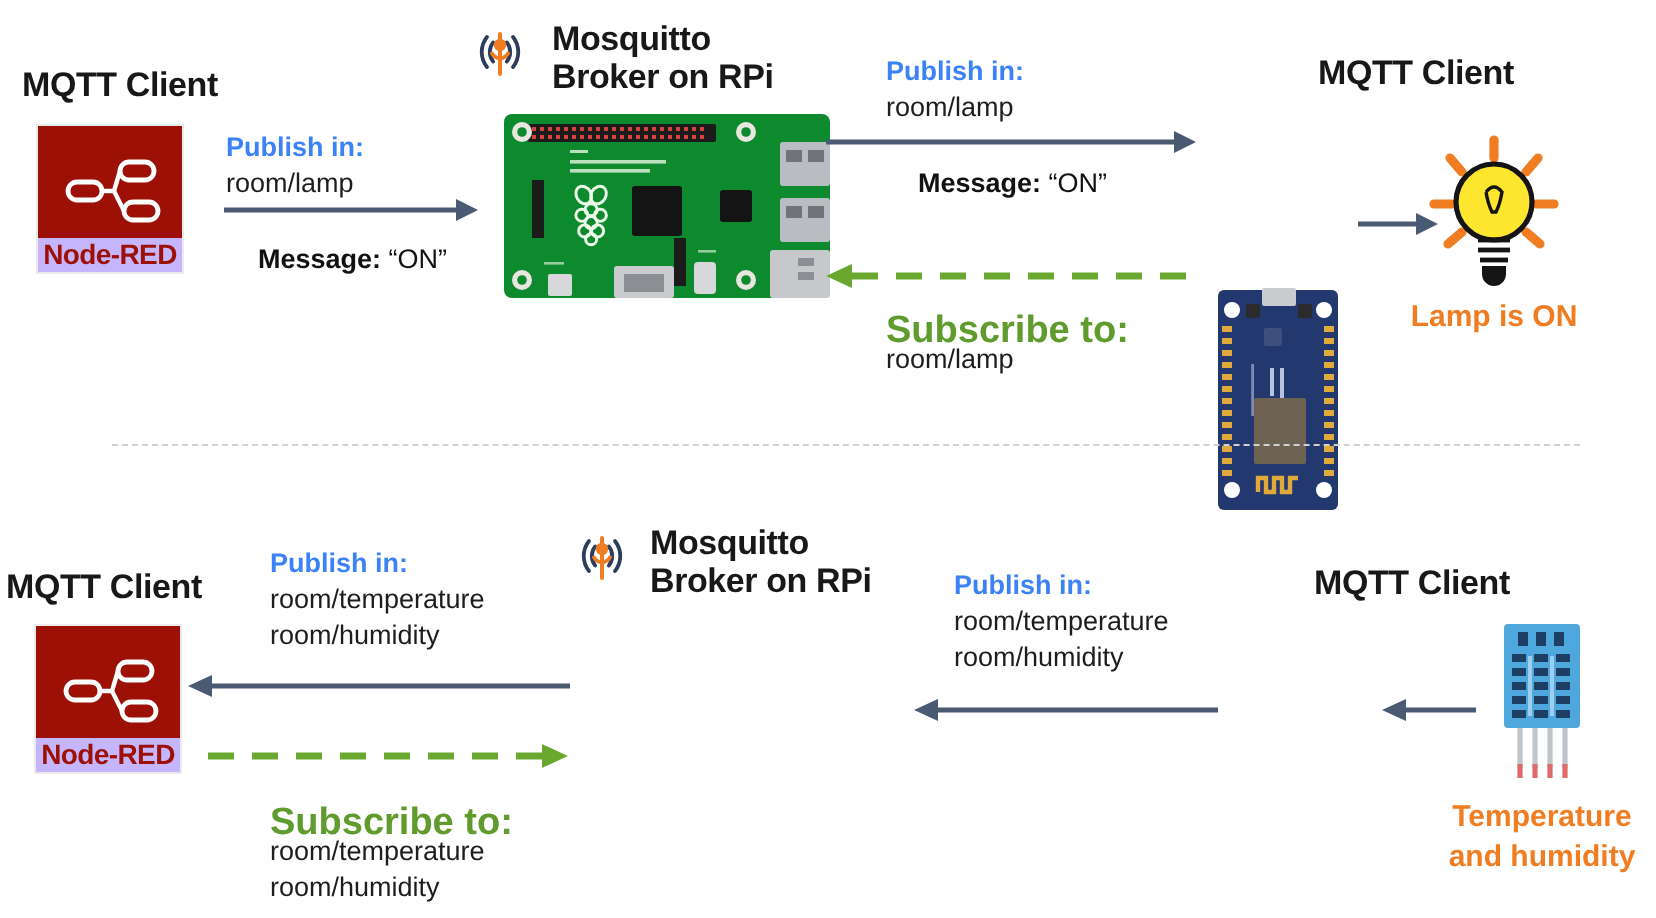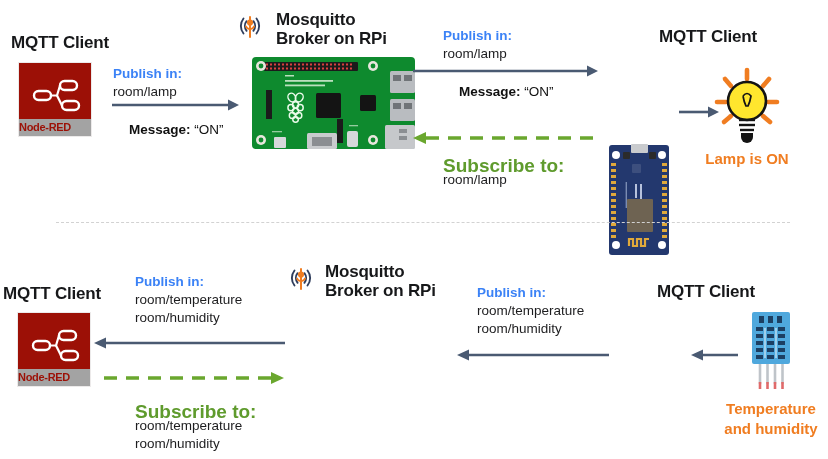--- a/index.html
+++ b/index.html
@@ -31,22 +31,22 @@
     text-align:center;
   }
 
   
   .nodered{
     width:74px;height:75px;background:#f2f2f2;border:1px solid #eceaea;
     display:flex;flex-direction:column;align-items:stretch;box-sizing:border-box;
   }
   .nodered .plate{flex:1;background:#9c1006;position:relative;overflow:hidden;}
   .nodered .cap{
-    height:17px;line-height:17px;text-align:left;color:#9c1006;
-    font-weight:bold;font-size:11px;letter-spacing:-0.3px;background:#a3a3a3;
+    height:17px;line-height:17px;text-align:center;color:#9c1006;
+    font-weight:bold;font-size:14px;letter-spacing:-0.3px;background:#c4b5fd;
   }
 
   
   .antenna{width:36px;height:30px;}
 
   
   .rpi{position:relative;}
 
   
   .nodemcu{position:relative;}

